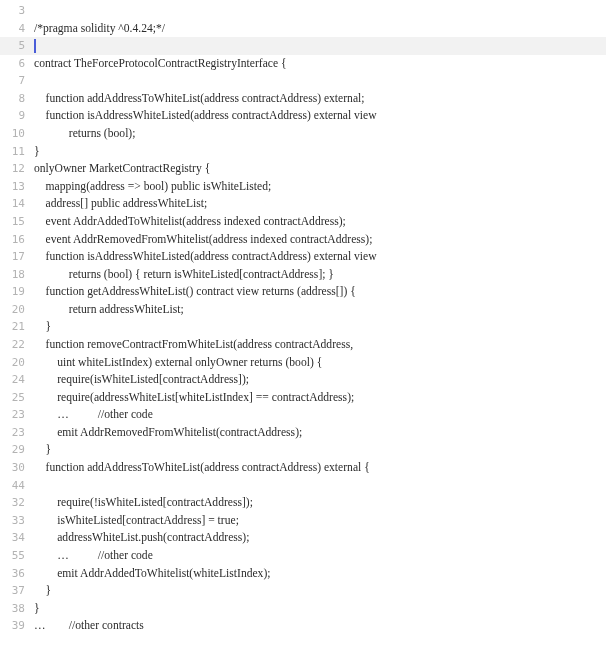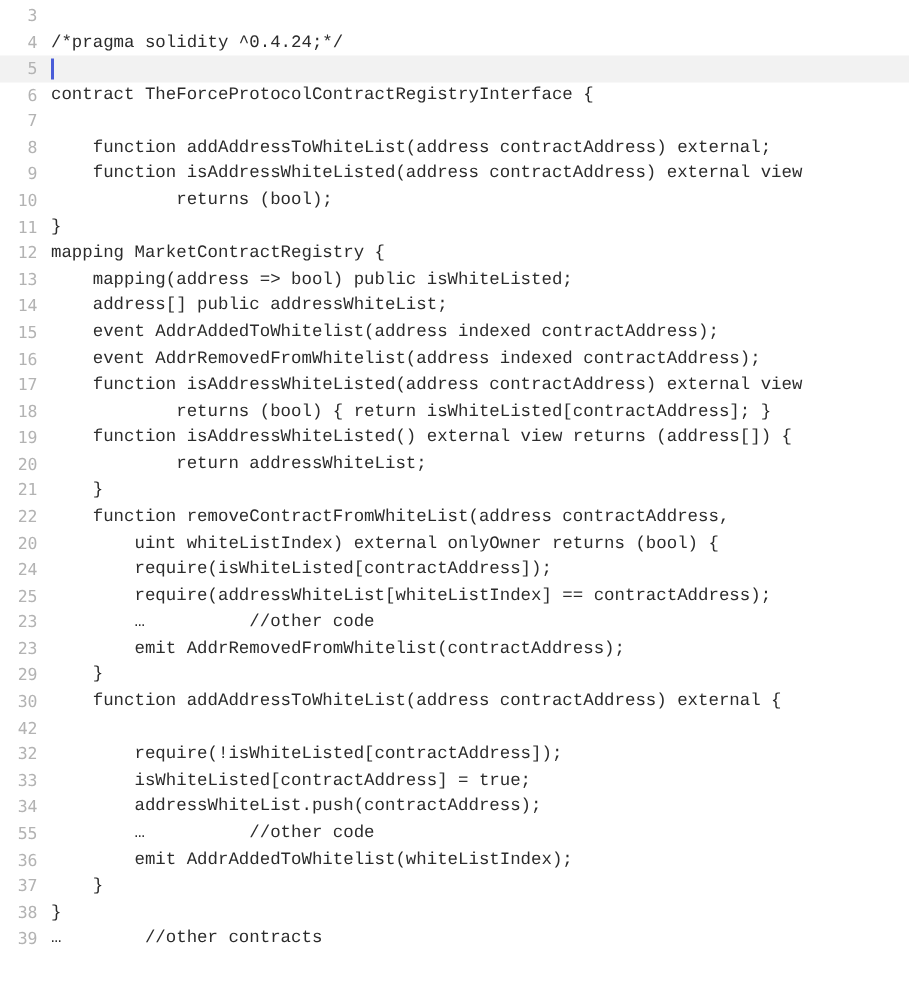--- a/index.html
+++ b/index.html
@@ -47,21 +47,21 @@
     font-family: "DejaVu Sans Mono", "Liberation Mono", monospace;
     -webkit-font-smoothing: antialiased;
   }
 
   .code-text {
     position: absolute;
     left: 34px;
     top: 0;
     color: #2b2b2b;
     font-size: 11.6px;
-    font-family: Liberation Mono, monospace;
+    font-family: Liberation Serif, serif;
     white-space: pre;
   }
 
   .caret {
     position: absolute;
     left: 34px;
     top: 2px;
     width: 1.6px;
     height: 14px;
     background: #4a5dd8;
@@ -74,39 +74,39 @@
   <div id="lines-container">
       <div class="code-line"><span class="gutter-num">3</span><span class="code-text"></span></div>
       <div class="code-line"><span class="gutter-num">4</span><span class="code-text">/*pragma solidity ^0.4.24;*/</span></div>
       <div class="code-line active"><span class="gutter-num">5</span><span class="code-text"></span><span class="caret" style="left: 34px; background: rgb(74, 93, 216);"></span></div>
       <div class="code-line"><span class="gutter-num">6</span><span class="code-text">contract TheForceProtocolContractRegistryInterface {</span></div>
       <div class="code-line"><span class="gutter-num">7</span><span class="code-text"></span></div>
       <div class="code-line"><span class="gutter-num">8</span><span class="code-text">    function addAddressToWhiteList(address contractAddress) external;</span></div>
       <div class="code-line"><span class="gutter-num">9</span><span class="code-text">    function isAddressWhiteListed(address contractAddress) external view</span></div>
       <div class="code-line"><span class="gutter-num">10</span><span class="code-text">            returns (bool);</span></div>
       <div class="code-line"><span class="gutter-num">11</span><span class="code-text">}</span></div>
-      <div class="code-line"><span class="gutter-num">12</span><span class="code-text">mapping MarketContractRegistry {</span></div>
+      <div class="code-line"><span class="gutter-num">12</span><span class="code-text">onlyOwner MarketContractRegistry {</span></div>
       <div class="code-line"><span class="gutter-num">13</span><span class="code-text">    mapping(address =&gt; bool) public isWhiteListed;</span></div>
       <div class="code-line"><span class="gutter-num">14</span><span class="code-text">    address[] public addressWhiteList;</span></div>
       <div class="code-line"><span class="gutter-num">15</span><span class="code-text">    event AddrAddedToWhitelist(address indexed contractAddress);</span></div>
       <div class="code-line"><span class="gutter-num">16</span><span class="code-text">    event AddrRemovedFromWhitelist(address indexed contractAddress);</span></div>
       <div class="code-line"><span class="gutter-num">17</span><span class="code-text">    function isAddressWhiteListed(address contractAddress) external view</span></div>
       <div class="code-line"><span class="gutter-num">18</span><span class="code-text">            returns (bool) { return isWhiteListed[contractAddress]; }</span></div>
-      <div class="code-line"><span class="gutter-num">19</span><span class="code-text">    function isAddressWhiteListed() external view returns (address[]) {</span></div>
+      <div class="code-line"><span class="gutter-num">19</span><span class="code-text">    function getAddressWhiteList() contract view returns (address[]) {</span></div>
       <div class="code-line"><span class="gutter-num">20</span><span class="code-text">            return addressWhiteList;</span></div>
       <div class="code-line"><span class="gutter-num">21</span><span class="code-text">    }</span></div>
       <div class="code-line"><span class="gutter-num">22</span><span class="code-text">    function removeContractFromWhiteList(address contractAddress,</span></div>
       <div class="code-line"><span class="gutter-num">20</span><span class="code-text">        uint whiteListIndex) external onlyOwner returns (bool) {</span></div>
       <div class="code-line"><span class="gutter-num">24</span><span class="code-text">        require(isWhiteListed[contractAddress]);</span></div>
       <div class="code-line"><span class="gutter-num">25</span><span class="code-text">        require(addressWhiteList[whiteListIndex] == contractAddress);</span></div>
       <div class="code-line"><span class="gutter-num">23</span><span class="code-text">        …          //other code</span></div>
       <div class="code-line"><span class="gutter-num">23</span><span class="code-text">        emit AddrRemovedFromWhitelist(contractAddress);</span></div>
       <div class="code-line"><span class="gutter-num">29</span><span class="code-text">    }</span></div>
       <div class="code-line"><span class="gutter-num">30</span><span class="code-text">    function addAddressToWhiteList(address contractAddress) external {</span></div>
-      <div class="code-line"><span class="gutter-num">42</span></div>
+      <div class="code-line"><span class="gutter-num">44</span></div>
       <div class="code-line"><span class="gutter-num">32</span><span class="code-text">        require(!isWhiteListed[contractAddress]);</span></div>
       <div class="code-line"><span class="gutter-num">33</span><span class="code-text">        isWhiteListed[contractAddress] = true;</span></div>
       <div class="code-line"><span class="gutter-num">34</span><span class="code-text">        addressWhiteList.push(contractAddress);</span></div>
       <div class="code-line"><span class="gutter-num">55</span><span class="code-text">        …          //other code</span></div>
       <div class="code-line"><span class="gutter-num">36</span><span class="code-text">        emit AddrAddedToWhitelist(whiteListIndex);</span></div>
       <div class="code-line"><span class="gutter-num">37</span><span class="code-text">    }</span></div>
       <div class="code-line"><span class="gutter-num">38</span><span class="code-text">}</span></div>
       <div class="code-line"><span class="gutter-num">39</span><span class="code-text">…        //other contracts</span></div>
     </div>
 </div>

